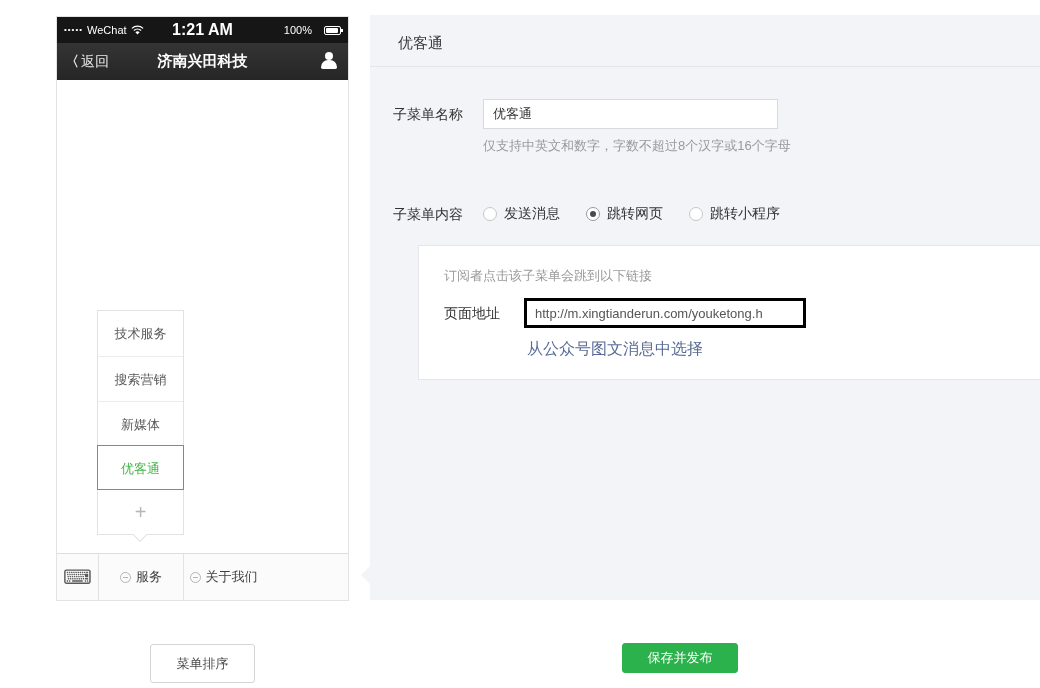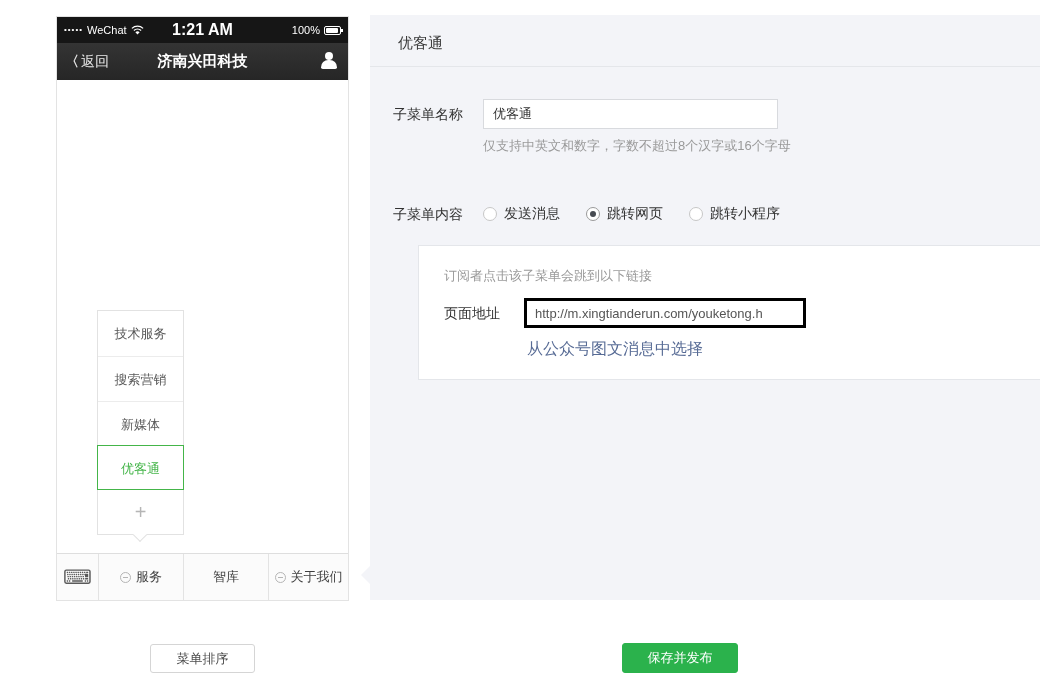--- a/index.html
+++ b/index.html
@@ -8,21 +8,21 @@
 
   
   .phone { position:absolute; left:57px; top:17px; width:291px; height:583px; background:#fff;
            box-shadow:0 0 0 1px #e3e3e3; display:flex; flex-direction:column; }
   .statusbar { height:26px; background:#161616; color:#fff; display:flex; align-items:center;
                justify-content:space-between; padding:0 7px; font-size:11px; flex:0 0 auto; }
   .sb-left { display:flex; align-items:center; gap:4px; }
   .sb-dots { font-size:8px; letter-spacing:1px; line-height:1; }
   .sb-carrier { font-size:11px; }
   .sb-time { font-weight:bold; font-size:16px; position:absolute; left:50%; transform:translateX(-50%); }
-  .sb-right { display:flex; align-items:center; gap:4px; }
+  .sb-right { display:flex; align-items:center; gap:12px; }
   .battery { width:17px; height:9px; border:1px solid #fff; border-radius:2px; position:relative; }
   .battery::before { content:""; position:absolute; left:1px; top:1px; bottom:1px; width:12px; background:#fff; border-radius:1px; }
   .battery::after { content:""; position:absolute; right:-3px; top:2px; width:2px; height:3px; background:#fff; }
   .navbar { height:37px; background:linear-gradient(#343434,#262626); color:#fff; display:flex;
             align-items:center; position:relative; flex:0 0 auto; }
   .nav-back { display:flex; align-items:center; gap:2px; padding-left:8px; color:#e8e8e8; font-size:14px; }
   .nav-back .chev { font-size:14px; font-weight:bold; }
   .nav-title { position:absolute; left:50%; transform:translateX(-50%); font-size:15px; font-weight:bold; color:#fff; }
   .nav-person { position:absolute; right:10px; top:8px; width:18px; height:20px; }
   .nav-person .head { position:absolute; left:5px; top:1px; width:8px; height:8px; background:#fff; border-radius:50%; }
@@ -70,21 +70,21 @@
   .lb-row { display:flex; align-items:flex-start; margin-top:13px; }
   .lb-label { width:80px; font-size:14px; color:#333; line-height:30px; flex:0 0 auto; }
   .url-input { width:282px; height:30px; border:3px solid #000000; background:#fff; padding:0 8px; font-size:13px;
                color:#555; font-family:"Liberation Sans", sans-serif; outline:none; }
   .lb-link { display:inline-block; margin:11px 0 0 83px; font-size:16px; color:#576b95; text-decoration:none; cursor:pointer; }
 
   
   .btn { position:absolute; display:flex; align-items:center; justify-content:center; font-size:13px;
          border-radius:3px; cursor:pointer; font-family:"Liberation Sans", sans-serif; }
   .btn-plain { background:#fff; border:1px solid #d5d5d5; color:#4c4c4c; }
-  .btn-sort { left:150px; top:644px; width:105px; height:29px;text-align:center; }
+  .btn-sort { left:150px; top:644px; width:105px; height:39px;text-align:center; }
   .btn-save { left:622px; top:643px; width:116px; height:30px; background:#2bb24c; border:1px solid #2bb24c; color:#fff; }
   .btn-preview { left:757px; top:643px; width:104px; height:30px; }
 
   .wifi-svg { display:block; }
 </style>
 </head>
 <body>
 
 <div class="page">
 
@@ -129,23 +129,20 @@
         <div class="caret"></div>
       </div>
     </div>
 
     <div class="tabbar">
       <div class="kb-cell">⌨</div>
       <div class="tab tab-fw">
         <span class="circ-minus"></span>
         <span>服务</span>
       </div>
-      <div class="tab tab-fw">
-        <span>智库</span>
-      </div>
       <div class="tab tab-lw">
         <span class="circ-minus"></span>
         <span>关于我们</span>
       </div>
     </div>
   </div>
 
   <div class="panel">
     <div class="tail"></div>
     <div class="panel-header">优客通</div>

